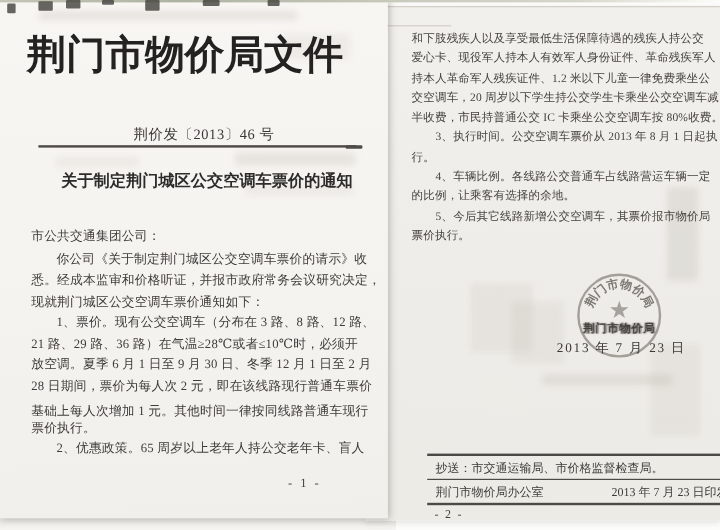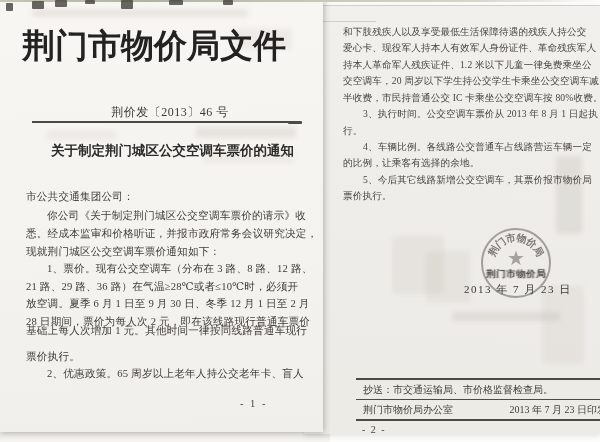--- a/index.html
+++ b/index.html
@@ -54,21 +54,21 @@
     font-size:10px;font-weight:bold;color:rgba(80,76,70,.72);text-align:center;line-height:12px;}
   .a0{transform:rotate(-62deg) translateY(-25px);}
   .a1{transform:rotate(-37deg) translateY(-25px);}
   .a2{transform:rotate(-12deg) translateY(-25px);}
   .a3{transform:rotate(13deg) translateY(-25px);}
   .a4{transform:rotate(38deg) translateY(-25px);}
   .a5{transform:rotate(63deg) translateY(-25px);}
   .seal-star{position:absolute;left:0;right:0;top:16px;text-align:center;
     font-size:20px;color:rgba(105,100,92,.55);filter:blur(.5px);}
   .seal-inner{position:absolute;left:-8px;right:-8px;top:38px;text-align:center;
-    font-size:9.5px;font-weight:normal;letter-spacing:.5px;color:rgba(58,54,50,.85);
+    font-size:9.5px;font-weight:bold;letter-spacing:.5px;color:rgba(58,54,50,.85);
     text-shadow:1px 0 1px rgba(58,54,50,.6),-1px 0 1px rgba(58,54,50,.4);filter:blur(.6px);white-space:nowrap;}
   .seal-date{position:absolute;left:160px;top:276px;z-index:3;font-size:11px;
     letter-spacing:1.5px;color:#3b3936;white-space:nowrap;}
   
   .footer{position:absolute;left:52px;top:372px;width:253px;font-size:10px;color:#3e3c3a;}
   .frule{height:1.5px;background:#4c4a46;}
   .fcc{padding:3px 0 2px 7px;white-space:nowrap;}
   .frow{display:flex;justify-content:space-between;padding:3px 2px 2px 7px;white-space:nowrap;}
   .pagenum2{margin-top:3px;padding-left:6px;font-size:10px;letter-spacing:1.5px;color:#45433f;}
 </style>
@@ -136,21 +136,21 @@
     <div class="notice-title">关于制定荆门城区公交空调车票价的通知</div>
 
     <div class="line" style="top:190px">市公共交通集团公司：</div>
     <div class="line" style="top:227px">悉。经成本监审和价格听证，并报市政府常务会议研究决定，</div>
     <div class="line ind" style="top:209px">你公司《关于制定荆门城区公交空调车票价的请示》收</div>
     <div class="line" style="top:245px">现就荆门城区公交空调车票价通知如下：</div>
     <div class="line ind" style="top:262px">1、票价。现有公交空调车（分布在 3 路、8 路、12 路、</div>
     <div class="line" style="top:280px">21 路、29 路、36 路）在气温≥28℃或者≤10℃时，必须开</div>
     <div class="line" style="top:297px">放空调。夏季 6 月 1 日至 9 月 30 日、冬季 12 月 1 日至 2 月</div>
     <div class="line" style="top:315px">28 日期间，票价为每人次 2 元，即在该线路现行普通车票价</div>
-    <div class="line" style="top:324px">基础上每人次增加 1 元。其他时间一律按同线路普通车现行</div>
+    <div class="line" style="top:336px">基础上每人次增加 1 元。其他时间一律按同线路普通车现行</div>
     <div class="line" style="top:350px">票价执行。</div>
     <div class="line ind" style="top:367px">2、优惠政策。65 周岁以上老年人持公交老年卡、盲人</div>
 
     <div class="pagenum1">- 1 -</div>
   </div>
 
   <div class="bottom-strip"></div>
   <div class="seam-dash"></div>
 
   <div class="top-strip"></div>

